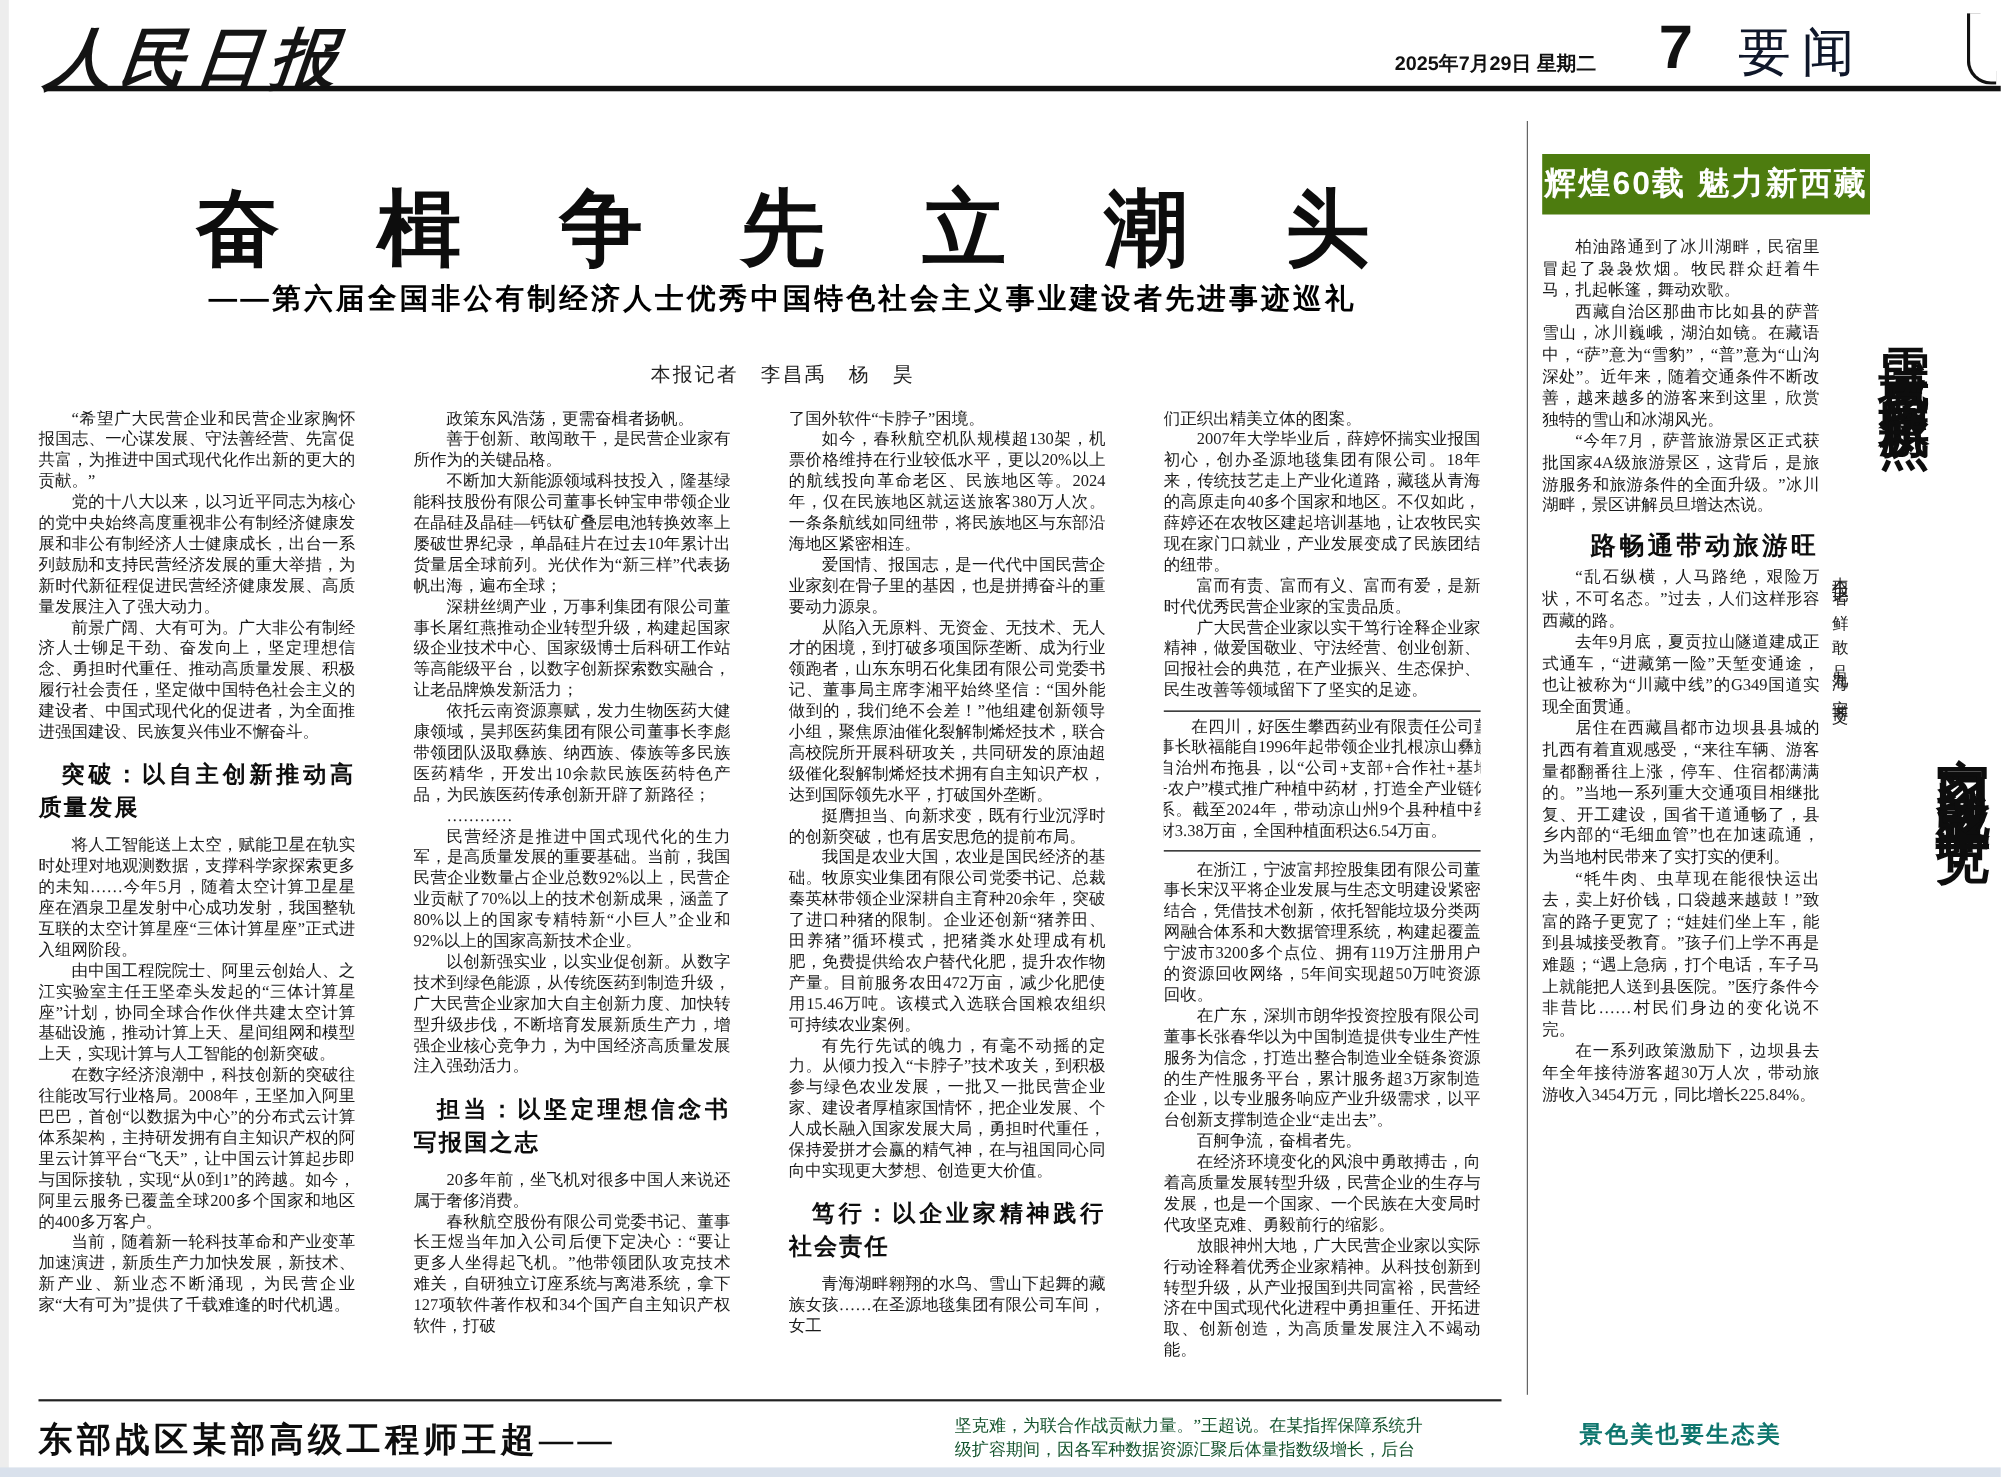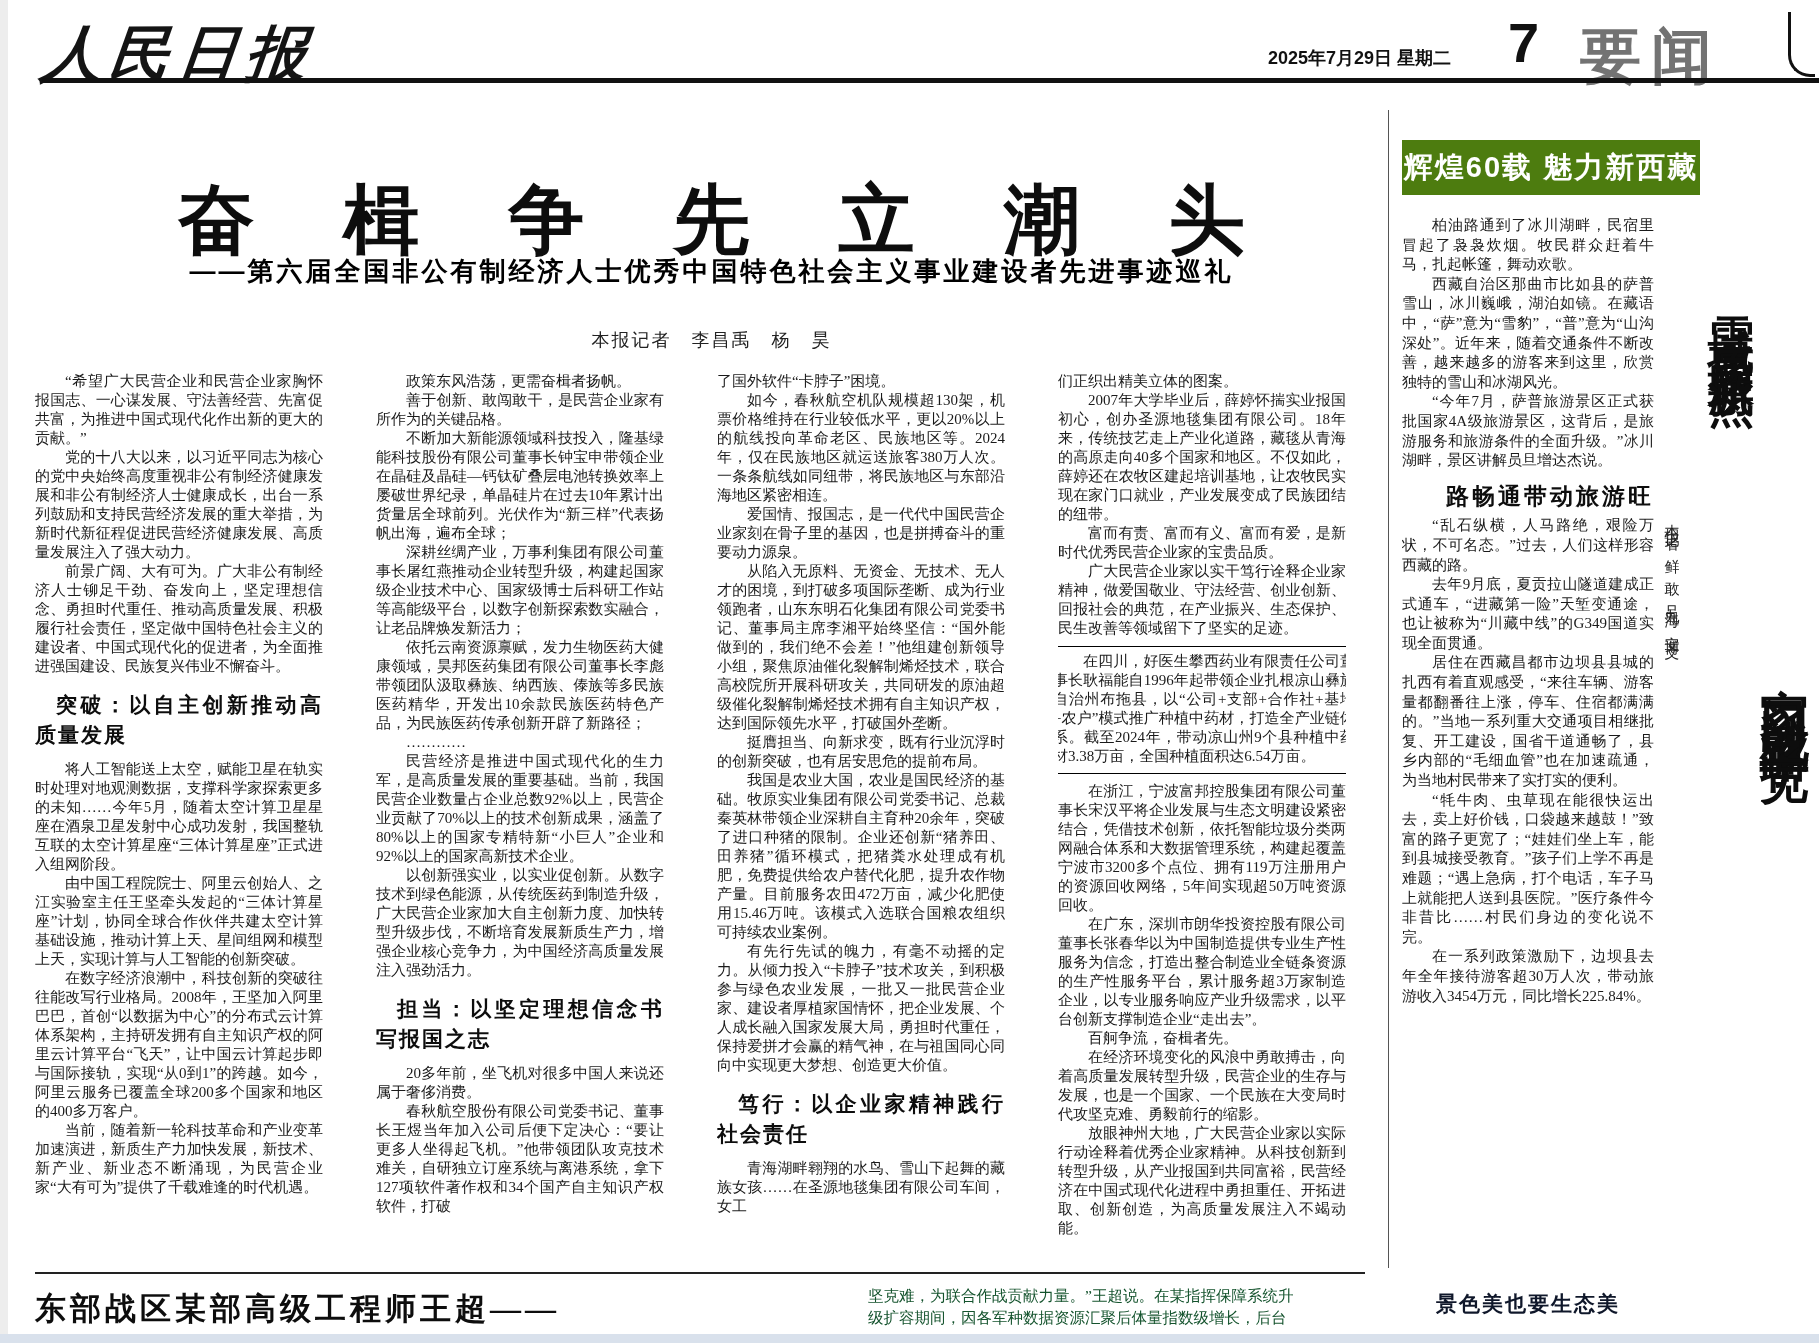--- a/index.html
+++ b/index.html
@@ -10,27 +10,27 @@
 
   
   .masthead{position:absolute;left:42px;top:14px;font-family:"DejaVu Serif",serif;
             font-weight:bold;font-style:italic;font-size:60px;letter-spacing:8px;color:#141414;
             transform:skewX(-6deg);}
   .hdate{position:absolute;left:1268px;top:46px;font-family:"Liberation Sans",sans-serif;
          font-weight:bold;font-size:18px;color:#111;}
   .hpage{position:absolute;left:1508px;top:10px;font-family:"Liberation Sans",sans-serif;
          font-weight:bold;font-size:56px;color:#111;}
   .hsection{position:absolute;left:1580px;top:16px;font-family:"Liberation Sans",sans-serif;
-            font-weight:700;font-size:61px;letter-spacing:10px;color:#737373;}
+            font-weight:400;font-size:48px;letter-spacing:10px;color:#0f172a;}
   .corner-mark{position:absolute;left:1788px;top:12px;width:24px;height:62px;
                border-left:3px solid #111;border-bottom:3px solid #111;border-bottom-left-radius:22px;}
   .toprule{position:absolute;left:42px;top:78px;width:1777px;height:5px;background:#111;}
 
   
-  .mhl{position:absolute;left:35px;top:170px;width:1353px;text-align:center;
+  .mhl{position:absolute;left:35px;top:158px;width:1353px;text-align:center;
        font-family:"Liberation Sans",sans-serif;font-weight:900;font-size:76px;
        letter-spacing:34px;text-indent:34px;color:#0d0d0d;white-space:nowrap;}
   .msub{position:absolute;left:35px;top:254px;width:1353px;text-align:center;
         font-family:"Liberation Sans",sans-serif;font-weight:bold;font-size:26px;
         letter-spacing:3px;color:#000000;white-space:nowrap;}
   .mby{position:absolute;left:35px;top:328px;width:1353px;text-align:center;
        font-size:18px;letter-spacing:2px;color:#222;}
 
   
   .col{position:absolute;top:372px;width:288px;height:893px;overflow:hidden;
@@ -61,21 +61,21 @@
   .shead{font-family:"Liberation Sans",sans-serif;font-weight:bold;font-size:23px;
          letter-spacing:3px;text-align:right;text-indent:0;margin:16px 0 10px 0;color:#0d0d0d;}
   .sreporters{position:absolute;left:1662px;top:512px;height:320px;writing-mode:vertical-rl;
               text-orientation:upright;font-size:15px;letter-spacing:4px;color:#222;}
   .vhead{writing-mode:vertical-rl;text-orientation:upright;position:absolute;
          font-weight:bold;color:#0d0d0d;font-family:"Liberation Serif",serif;}
   .vhead1{left:1700px;top:280px;font-size:46px;letter-spacing:11px;height:440px;}
   .vhead2{left:1752px;top:648px;font-size:50px;letter-spacing:9px;height:520px;}
   .sfoot{position:absolute;left:1402px;top:1290px;width:252px;text-align:center;
          font-family:Liberation Sans, sans-serif;font-weight:bold;font-size:21px;
-         letter-spacing:2px;color:#0f172a;white-space:nowrap;}
+         letter-spacing:2px;color:#0f766e;white-space:nowrap;}
 </style>
 </head>
 <body>
 
 <div class="page">
   <div class="edge-left"></div>
 
   <div class="masthead">人民日报</div>
   <div class="hdate">2025年7月29日  星期二</div>
   <div class="hpage">7</div>

